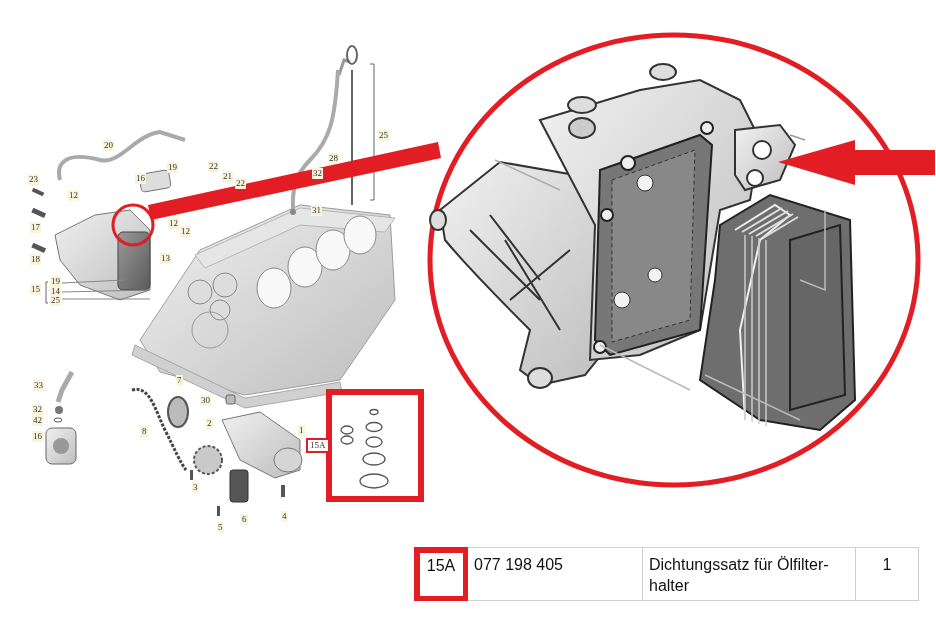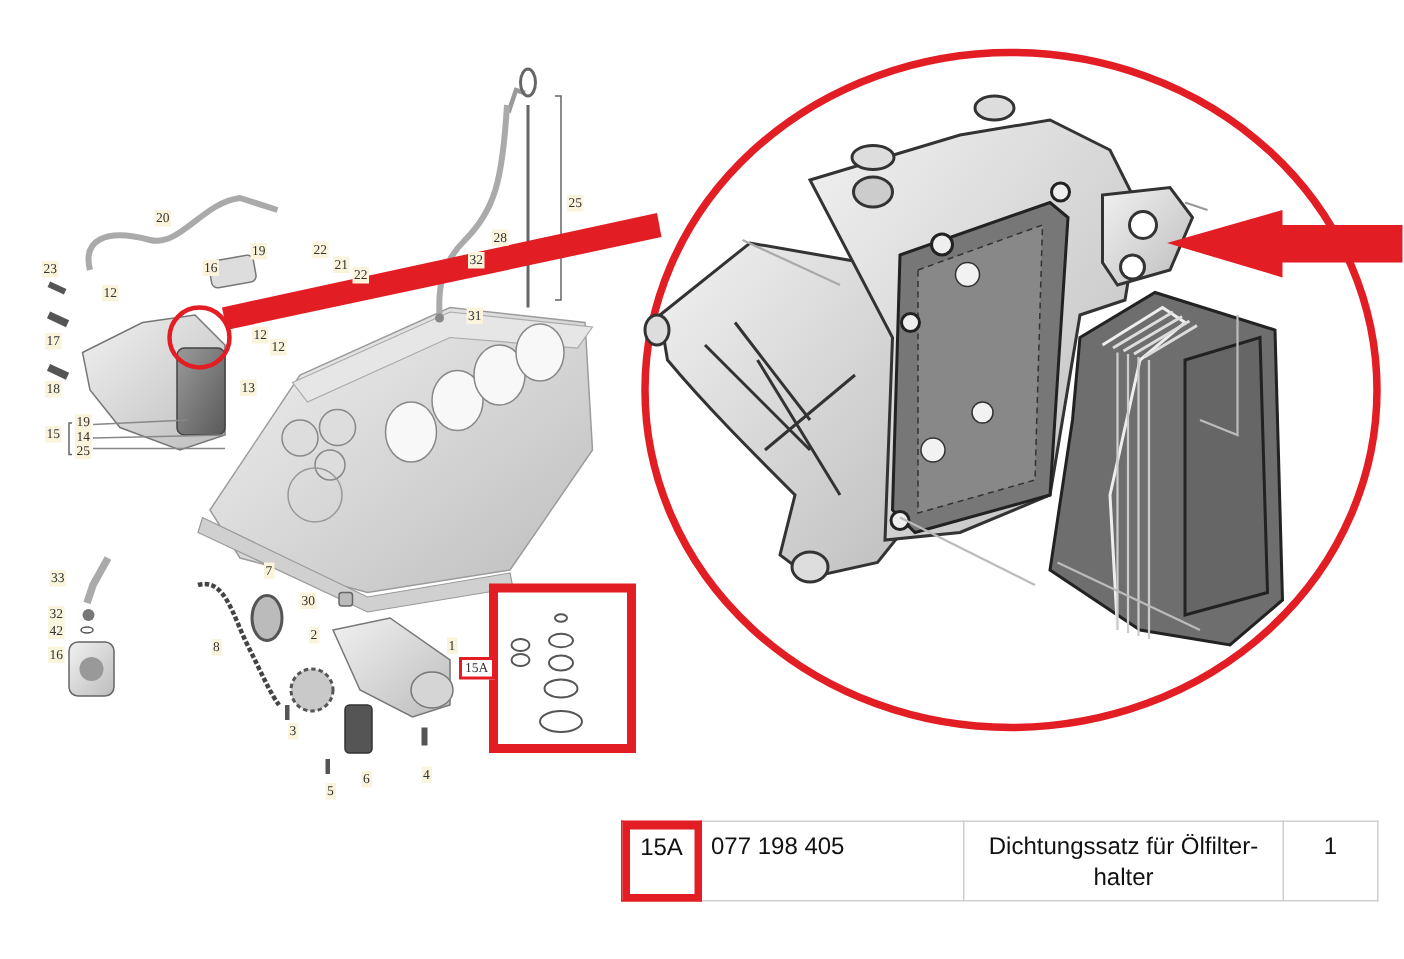--- a/index.html
+++ b/index.html
@@ -21,21 +21,21 @@
       font-size: 16px; color: #111;
     }
     .parts-table td {
       border: 1px solid #cfcfcf; vertical-align: top; padding: 6px 6px 4px 6px;
       line-height: 21px; background: #fff;
     }
     .parts-table td.pos { width: 44px; text-align: center; padding: 3px 4px;
                           outline: 5px solid #e21d24; outline-offset: -5px; border-color: #e21d24; }
     .parts-table td.pos span { display: block; padding-top: 4px; }
     .parts-table td.partno { width: 162px; text-align: left; }
-    .parts-table td.desc { width: 200px; text-align: center; }
+    .parts-table td.desc { width: 200px; text-align: left; }
     .parts-table td.qty { width: 50px; text-align: center; }
   </style>
 </head>
 <body>
 
 <div class="stage">
 
   <svg class="diagram" viewBox="0 0 936 639" xmlns="http://www.w3.org/2000/svg">
     <defs>
       <linearGradient id="metal" x1="0" y1="0" x2="1" y2="1">

